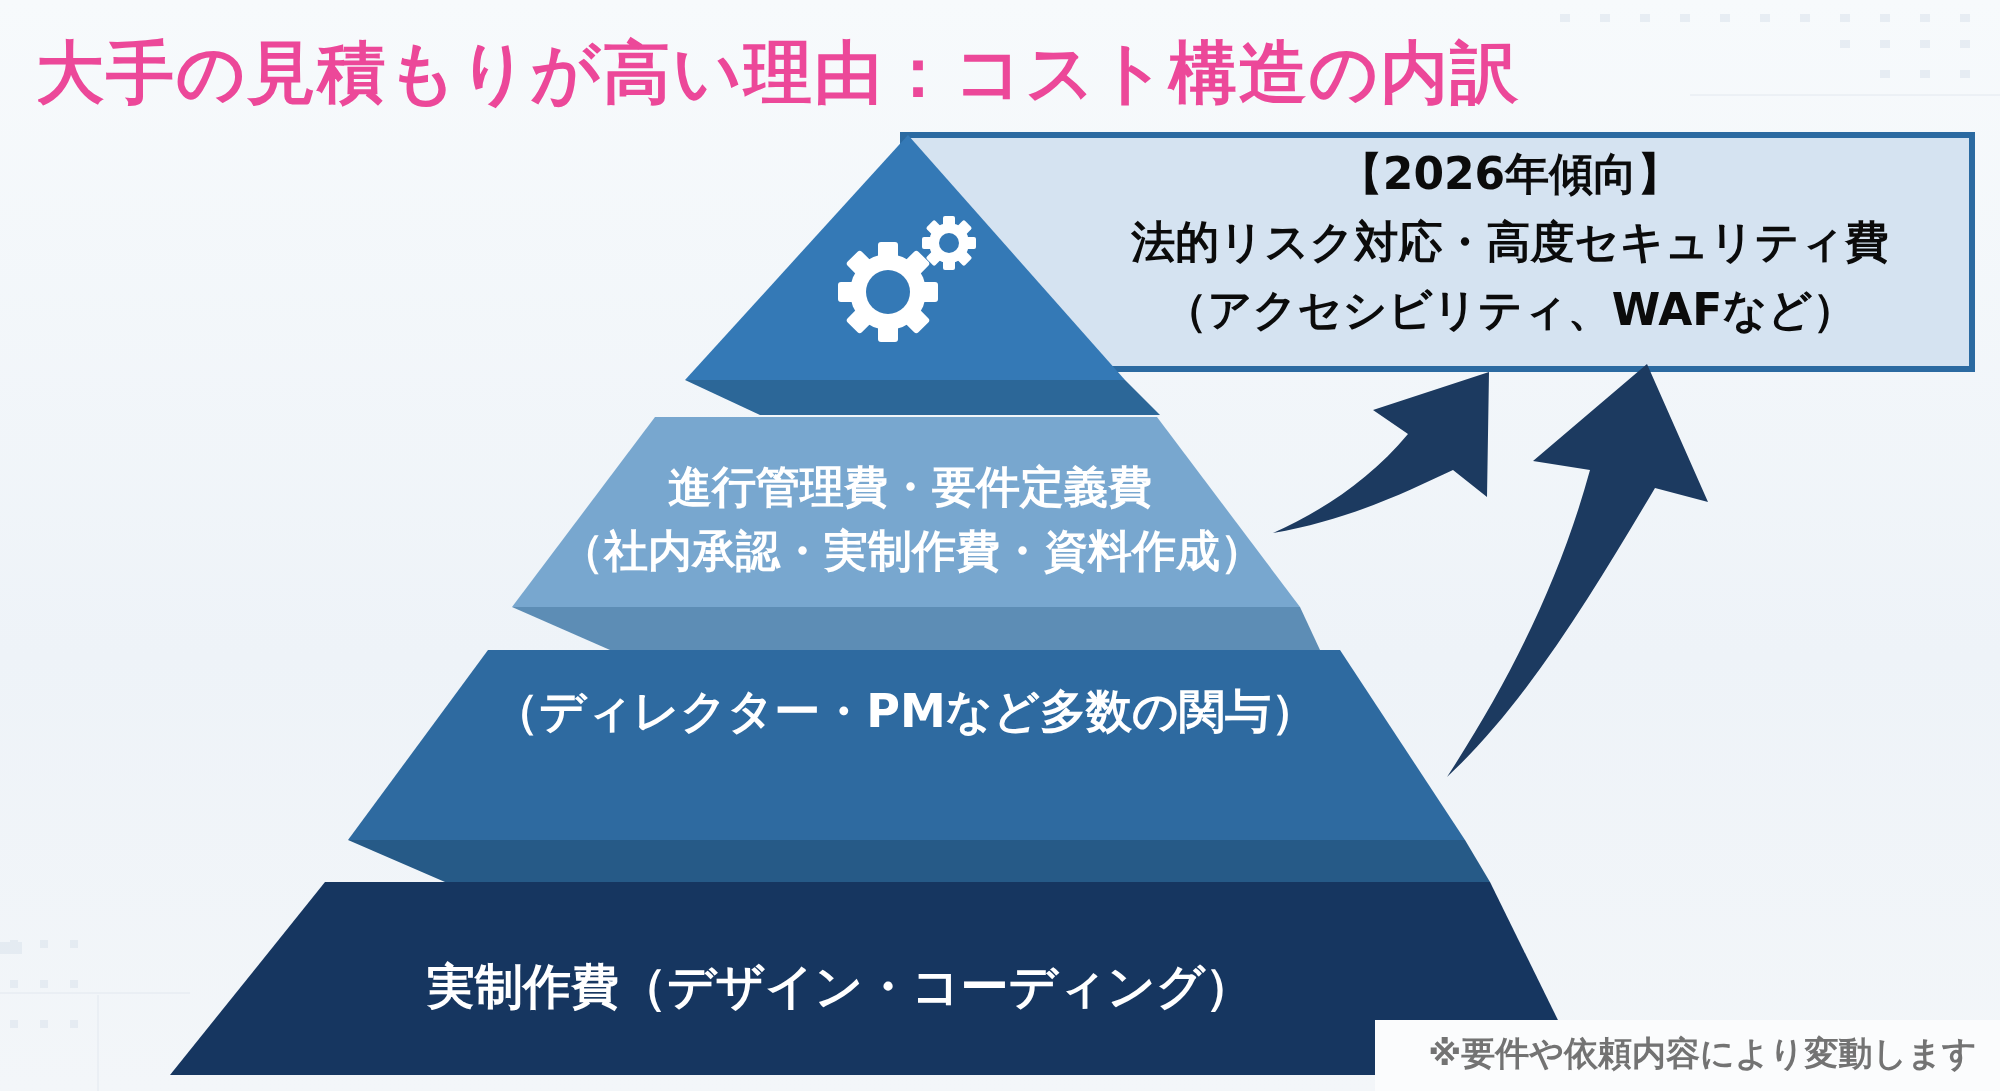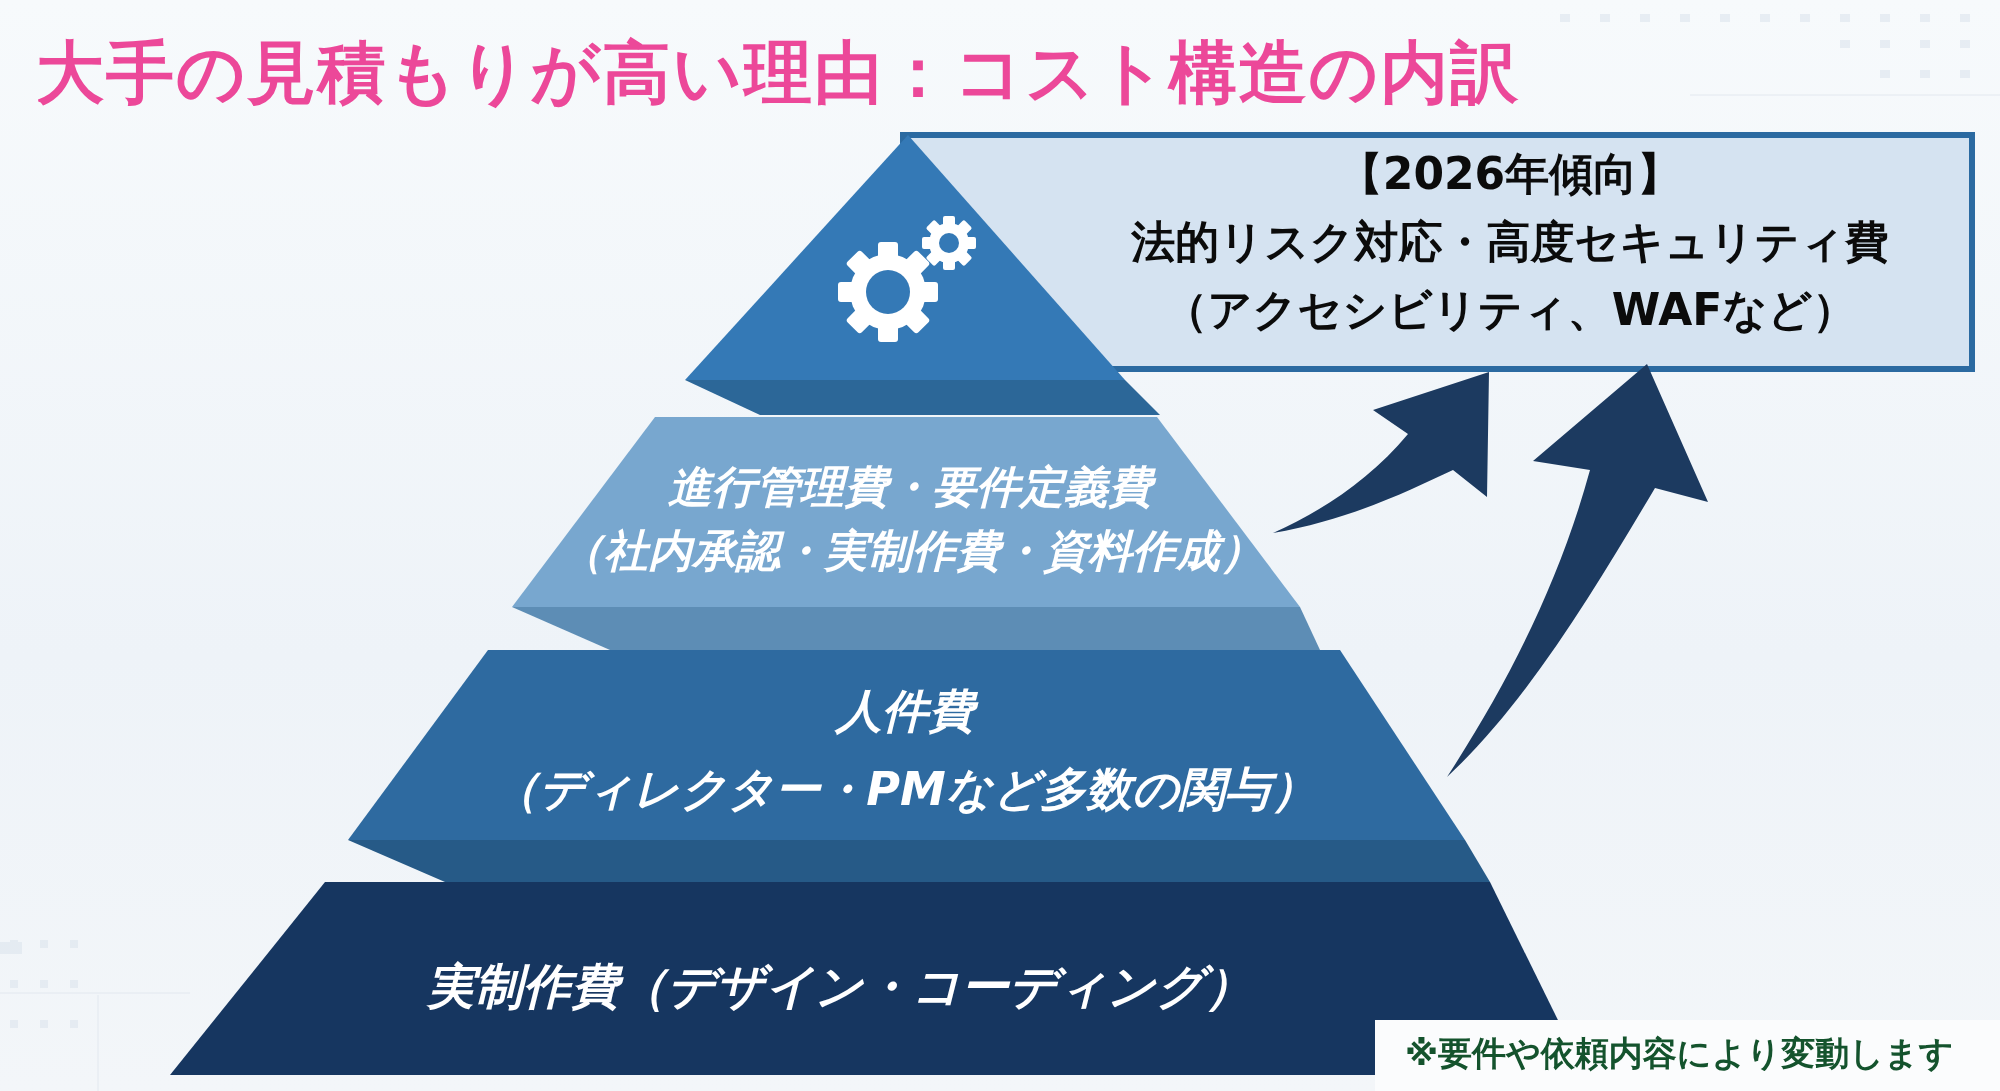--- a/index.html
+++ b/index.html
@@ -20,26 +20,26 @@
   }
   .callout-text {
     position:absolute; left:1000px; top:140px; width:1020px; text-align:center;
     color:#0b0b0b; font-weight:bold;
   }
   .callout-text .l1 { font-size:44px; line-height:68px; }
   .callout-text .l2 { font-size:44px; line-height:68px; }
   .callout-text .l3 { font-size:44px; line-height:68px; }
   svg.diagram { position:absolute; left:0; top:0; }
   .tier-label {
-    position:absolute; color:#fff; font-weight:bold; text-align:center; white-space:nowrap;font-style:italic;
+    position:absolute; color:#fff; font-weight:bold; text-align:center; white-space:nowrap;
   }
   .note {
     position:absolute; left:1375px; top:1020px; width:625px; height:71px;
     background:#fbfcfd; box-sizing:border-box; padding-left:30px;
-    font-size:34px; font-weight:bold; color:#14532d; line-height:66px; white-space:nowrap;
+    font-size:34px; font-weight:bold; color:#737373; line-height:66px; white-space:nowrap;text-align:center;
   }
 </style>
 </head>
 <body>
 
 <svg class="bg-grid" width="2000" height="1091">
   <g fill="#dde5ee" opacity="0.6">
     <rect x="1560" y="14" width="10" height="8"></rect>
       <rect x="1600" y="14" width="10" height="8"></rect>
       <rect x="1640" y="14" width="10" height="8"></rect>
@@ -139,21 +139,20 @@
   <div class="l2">法的リスク対応・高度セキュリティ費</div>
   <div class="l3">（アクセシビリティ、WAFなど）</div>
 </div>
 
 <div class="tier-label" style="left:560px; top:455px; width:700px; font-size:44px; line-height:64px;">
   <div>進行管理費・要件定義費</div>
   <div>（社内承認・実制作費・資料作成）</div>
 </div>
 
 <div class="tier-label" style="left:400px; top:672px; width:1010px; font-size:46px; line-height:78px;">
-  <div>人件費</div>
   <div>（ディレクター・PMなど多数の関与）</div>
 </div>
 
 <div class="tier-label" style="left:340px; top:952px; width:1000px; font-size:48px; line-height:68px;">
   <div>実制作費（デザイン・コーディング）</div>
 </div>
 
 <div class="note">※要件や依頼内容により変動します</div>
 
 </body></html>

